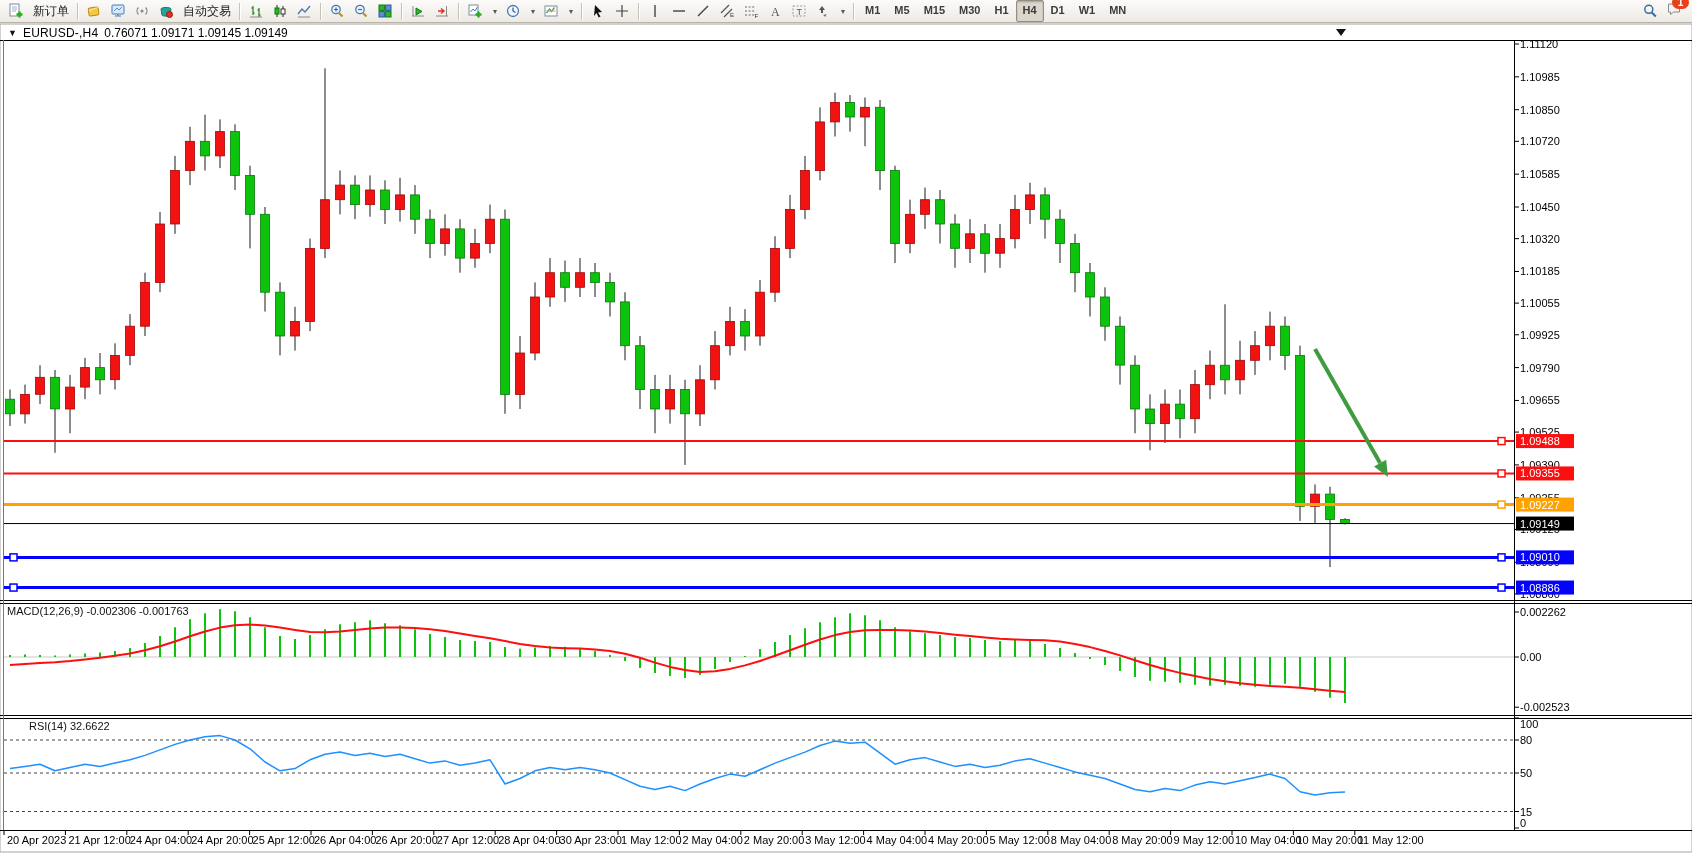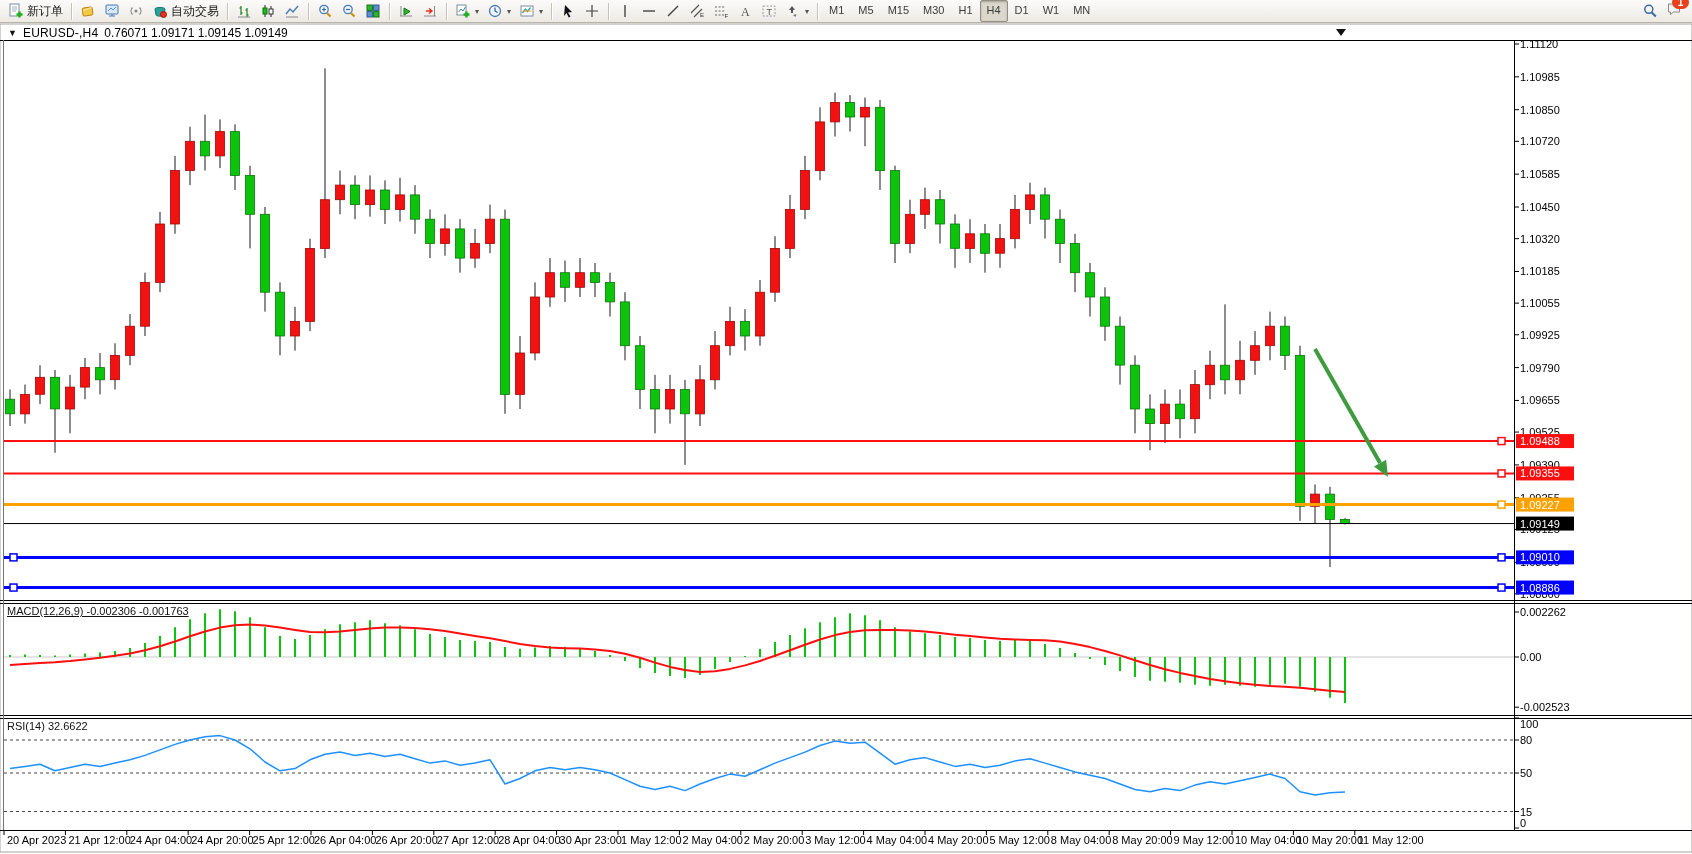--- a/index.html
+++ b/index.html
@@ -3,41 +3,41 @@
 <meta charset="utf-8">
 <style>
   html,body{margin:0;padding:0;background:#d4d0c8;}
   #stage{position:relative;width:1692px;height:854px;background:#fff;
          font-family:"Liberation Sans",sans-serif;overflow:hidden;}
   
   #toolbar{position:absolute;left:0;top:0;width:1692px;height:23px;
            background:linear-gradient(#fcfbfa,#edeae4);
            border-bottom:1px solid #b9b4aa;display:flex;align-items:center;
            padding:0 4px;box-sizing:border-box;z-index:5;}
-  .tbtn{display:flex;align-items:center;gap:3px;height:20px;padding:1px 3px;
+  .tbtn{display:flex;align-items:center;gap:9px;height:20px;padding:1px 3px;
         border:1px solid transparent;border-radius:2px;cursor:default;}
   .tbtn .lbl{font-size:12px;color:#1a1a1a;white-space:nowrap;}
   .tbtn .caret{font-size:8px;color:#555;margin-left:1px;}
   .sep{width:1px;height:17px;background:#c7c2b8;margin:0 4px;box-shadow:1px 0 0 #fff;}
-  .tf{font-size:11px;font-weight:400;color:#3c3c3c;padding:2px 6px;height:16px;
+  .tf{font-size:11px;font-weight:700;color:#3c3c3c;padding:2px 6px;height:16px;
       line-height:14px;border:1px solid transparent;border-radius:2px;}
   .tf.active{background:#dcd7cd;border:1px solid #948f83;box-shadow:inset 0 1px 2px rgba(0,0,0,.25);text-align:right;}
   #tb-right{margin-left:auto;display:flex;align-items:center;gap:8px;padding-right:6px;}
   .badge{position:absolute;top:-5px;right:-7px;background:#e8401c;color:#fff;
          font-size:10px;font-weight:700;border-radius:8px;min-width:13px;height:13px;
          line-height:13px;text-align:center;padding:0 2px;}
   .icon16{width:16px;height:16px;display:inline-block;}
   
   #chart-title{position:absolute;left:8px;top:26px;z-index:4;display:flex;
                align-items:center;gap:6px;font-size:12px;color:#000;}
   #chart-title .tri{font-size:9px;color:#111;}
   #chart-title .sym{letter-spacing:.2px;}
   #macd-label,#rsi-label{position:absolute;left:7px;z-index:4;font-size:11px;color:#111;}
-  #macd-label{top:605px;text-decoration:underline;}
-  #rsi-label{top:720px;}
+  #macd-label{top:605px;}
+  #rsi-label{top:720px;margin-left:22px;}
   #chart-svg{position:absolute;left:0;top:0;z-index:1;}
 </style>
 </head>
 <body>
 
 <div id="stage">
   <div id="toolbar">
       <div class="tbtn">
         <span class="icon16"><svg class="icon16" viewBox="0 0 16 16">
             <rect x="2" y="1" width="9" height="12" fill="#fff" stroke="#7d8da0"></rect>

